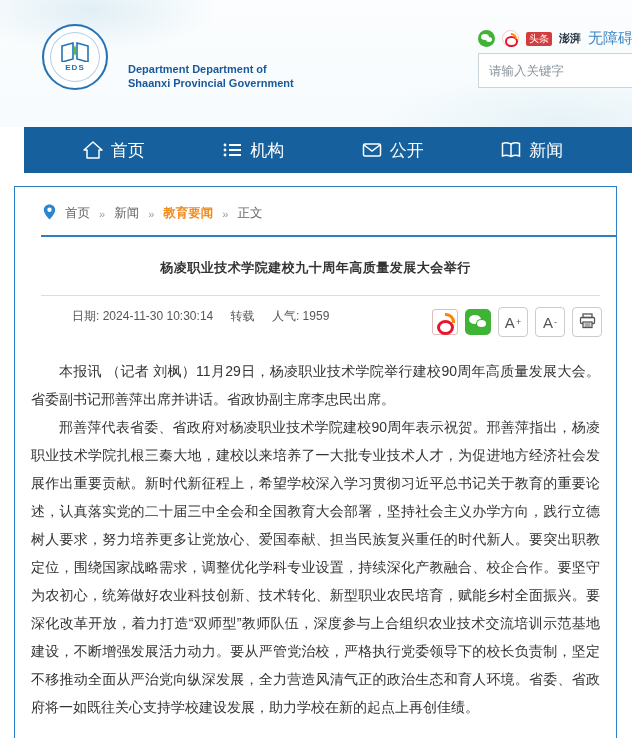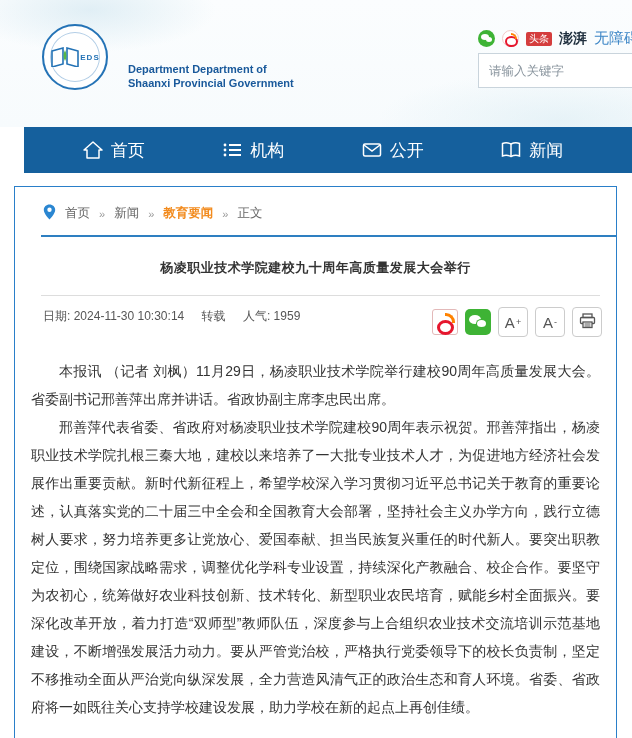--- a/index.html
+++ b/index.html
@@ -13,21 +13,21 @@
   .top-header {
     position:absolute; left:0; top:0; width:632px; height:127px;
     background:
       radial-gradient(180px 60px at 90px 10px, rgba(203,227,238,.55), rgba(255,255,255,0) 70%),
       radial-gradient(260px 70px at 560px 120px, rgba(210,232,240,.45), rgba(255,255,255,0) 70%),
       linear-gradient(#fbfdfe,#f7fbfd);
   }
   .logo-badge {
     position:absolute; left:42px; top:24px; width:66px; height:66px;
     border-radius:50%; background:#fff; border:2px solid #2473b6;
-    display:flex; flex-direction:row; align-items:center; justify-content:center;
+    display:flex; flex-direction:column; align-items:center; justify-content:center;
     box-shadow:inset 0 0 0 6px #fff, inset 0 0 0 7px rgba(36,115,182,.35);
   }
   .logo-book { width:30px; height:20px; position:relative; }
   .logo-book svg { display:block; }
   .logo-eds { font-size:8px; font-weight:bold; color:#2473b6; letter-spacing:1px; margin-top:1px; }
   .site-title {
     position:absolute; left:126px; top:24px;
     font-size:27px; font-weight:bold; color:#2173b5; letter-spacing:7px;
     font-family:"Liberation Serif","DejaVu Serif",serif;
   }
@@ -39,21 +39,21 @@
     position:absolute; left:478px; top:29px; width:160px;
     display:flex; align-items:center; gap:7px; font-size:12px; white-space:nowrap;
   }
   .icon-wechat { width:17px; height:17px; border-radius:50%; background:#3eb335; position:relative; flex:0 0 auto; }
   .icon-wechat::before { content:""; position:absolute; left:3px; top:4px; width:8px; height:6px; border-radius:50%; background:#fff; }
   .icon-wechat::after  { content:""; position:absolute; left:8px; top:7px; width:6px; height:5px; border-radius:50%; background:#fff; }
   .icon-weibo { width:17px; height:17px; border-radius:50%; background:#fff; border:1px solid #f2c9c9; position:relative; flex:0 0 auto; }
   .icon-weibo::before { content:""; position:absolute; left:2px; top:5px; width:9px; height:7px; border:2px solid #e6162d; border-radius:50%; }
   .icon-weibo::after { content:""; position:absolute; right:1px; top:2px; width:4px; height:4px; border-top:2px solid #ff8200; border-right:2px solid #ff8200; border-radius:0 6px 0 0; }
   .badge-toutiao { background:#d43d3d; color:#fff; font-size:10px; font-weight:normal; padding:2px 3px; border-radius:2px; line-height:1; flex:0 0 auto; }
-  .pengpai { color:#20303f; font-weight:bold; font-size:14px; font-family:Liberation Mono, monospace; }
+  .pengpai { color:#20303f; font-weight:bold; font-size:11px; font-family:Liberation Mono, monospace; }
   .a11y-link { color:#3d86c6; text-decoration:none; font-size:15px; }
   .search-box {
     position:absolute; left:478px; top:53px; width:165px; height:35px;
     background:#fff; border:1px solid #c9d4dc;
   }
   .search-box input {
     width:100%; height:100%; border:none; outline:none; background:transparent;
     font-size:12.5px; color:#555; padding:0 10px;
     font-family:"Liberation Sans","DejaVu Sans",sans-serif;
   }
@@ -81,21 +81,21 @@
   .crumb-rule { height:2px; background:#2e7fc1; margin-left:26px; }
   .article-title {
     text-align:center; font-size:13px; font-weight:bold; color:#333;
     padding:22px 30px 18px 30px; letter-spacing:.5px;
   }
   .title-rule { height:1px; background:#ddd; margin:0 16px 0 26px; }
   .meta-row {
     display:flex; justify-content:space-between; align-items:flex-start;
     padding:9px 14px 6px 28px;
   }
-  .meta-left { font-size:12px; color:#555; line-height:22px; }
+  .meta-left { font-size:12px; color:#555; line-height:22px;margin-left:29px; }
   .meta-left .mval { margin-right:14px; }
   .meta-tools { display:flex; align-items:center; gap:7px; padding-top:2px; }
   .share-weibo { width:26px; height:26px; border:1px solid #e3b9b9; border-radius:3px; background:#fff; position:relative; cursor:pointer; }
   .share-weibo::before { content:""; position:absolute; left:4px; top:10px; width:11px; height:9px; border:3px solid #e6162d; border-radius:50%; }
   .share-weibo::after { content:""; position:absolute; right:2px; top:3px; width:7px; height:7px; border-top:3px solid #ff8200; border-right:3px solid #ff8200; border-radius:0 9px 0 0; }
   .share-wechat { width:26px; height:26px; border-radius:5px; background:#3eb335; position:relative; cursor:pointer; }
   .share-wechat::before { content:""; position:absolute; left:4px; top:6px; width:12px; height:9px; border-radius:50%; background:#fff; }
   .share-wechat::after { content:""; position:absolute; left:12px; top:11px; width:9px; height:7px; border-radius:50%; background:#fff; box-shadow:0 0 0 1px #3eb335; }
   .tool-btn {
     width:30px; height:30px; border:1px solid #ccc; border-radius:4px; background:#fff;

